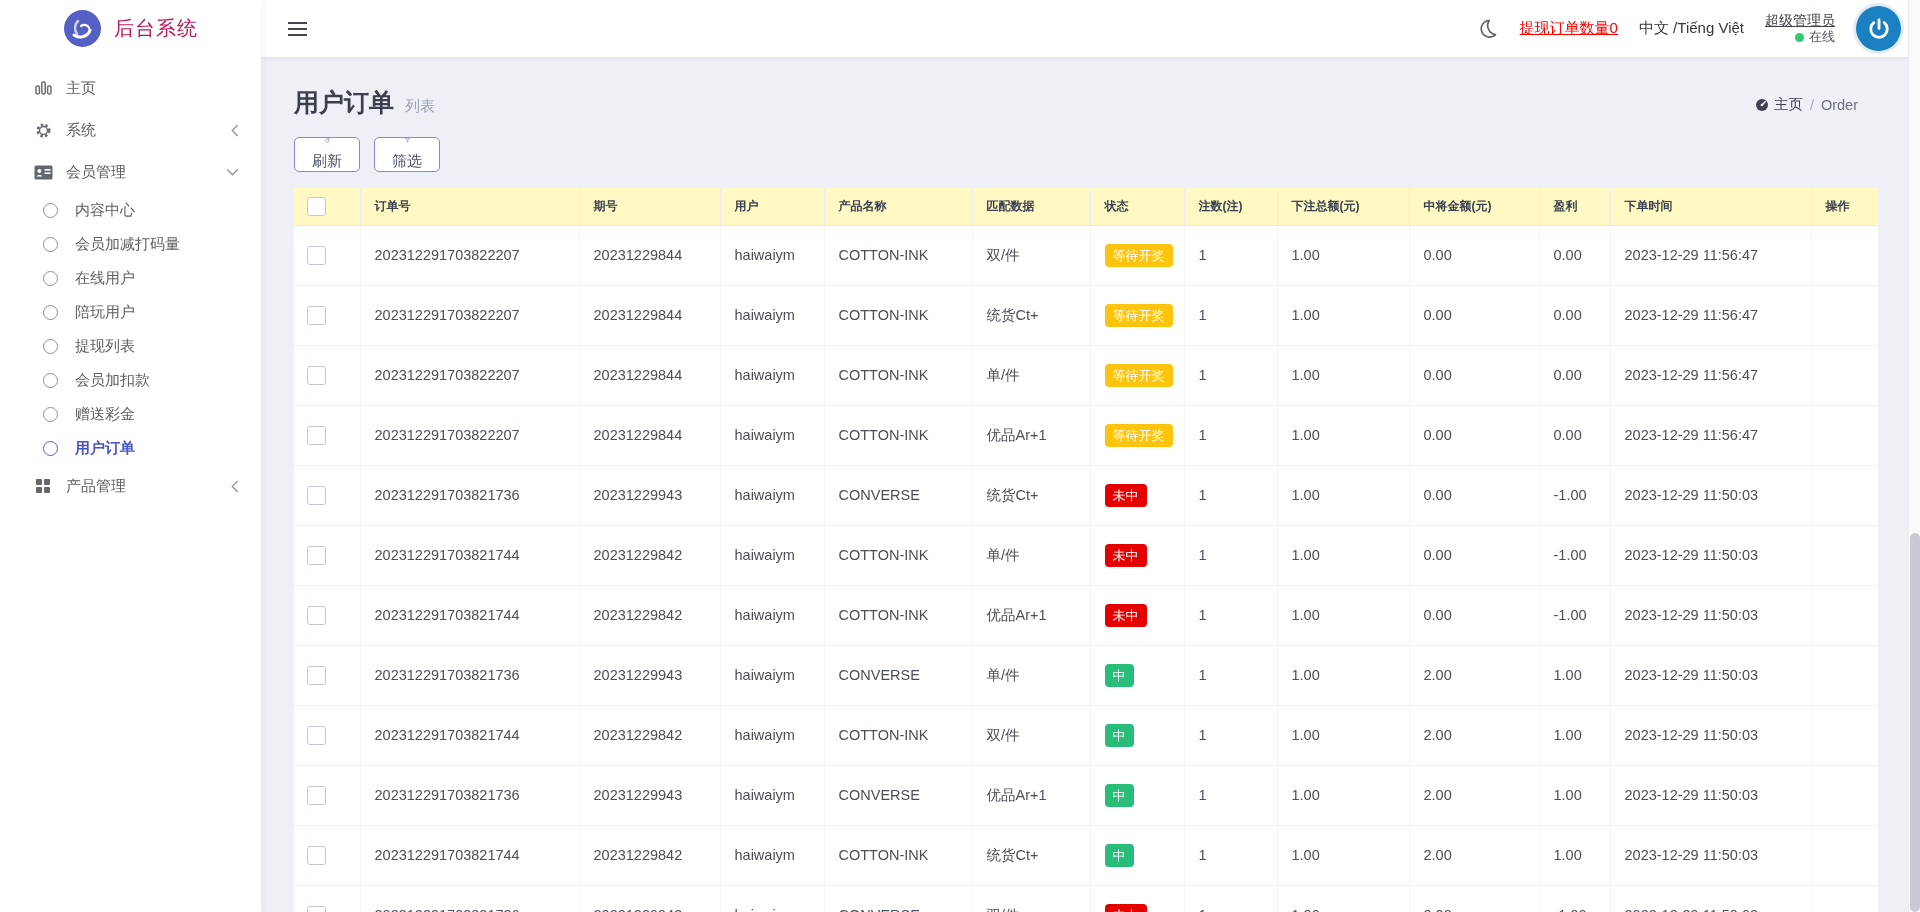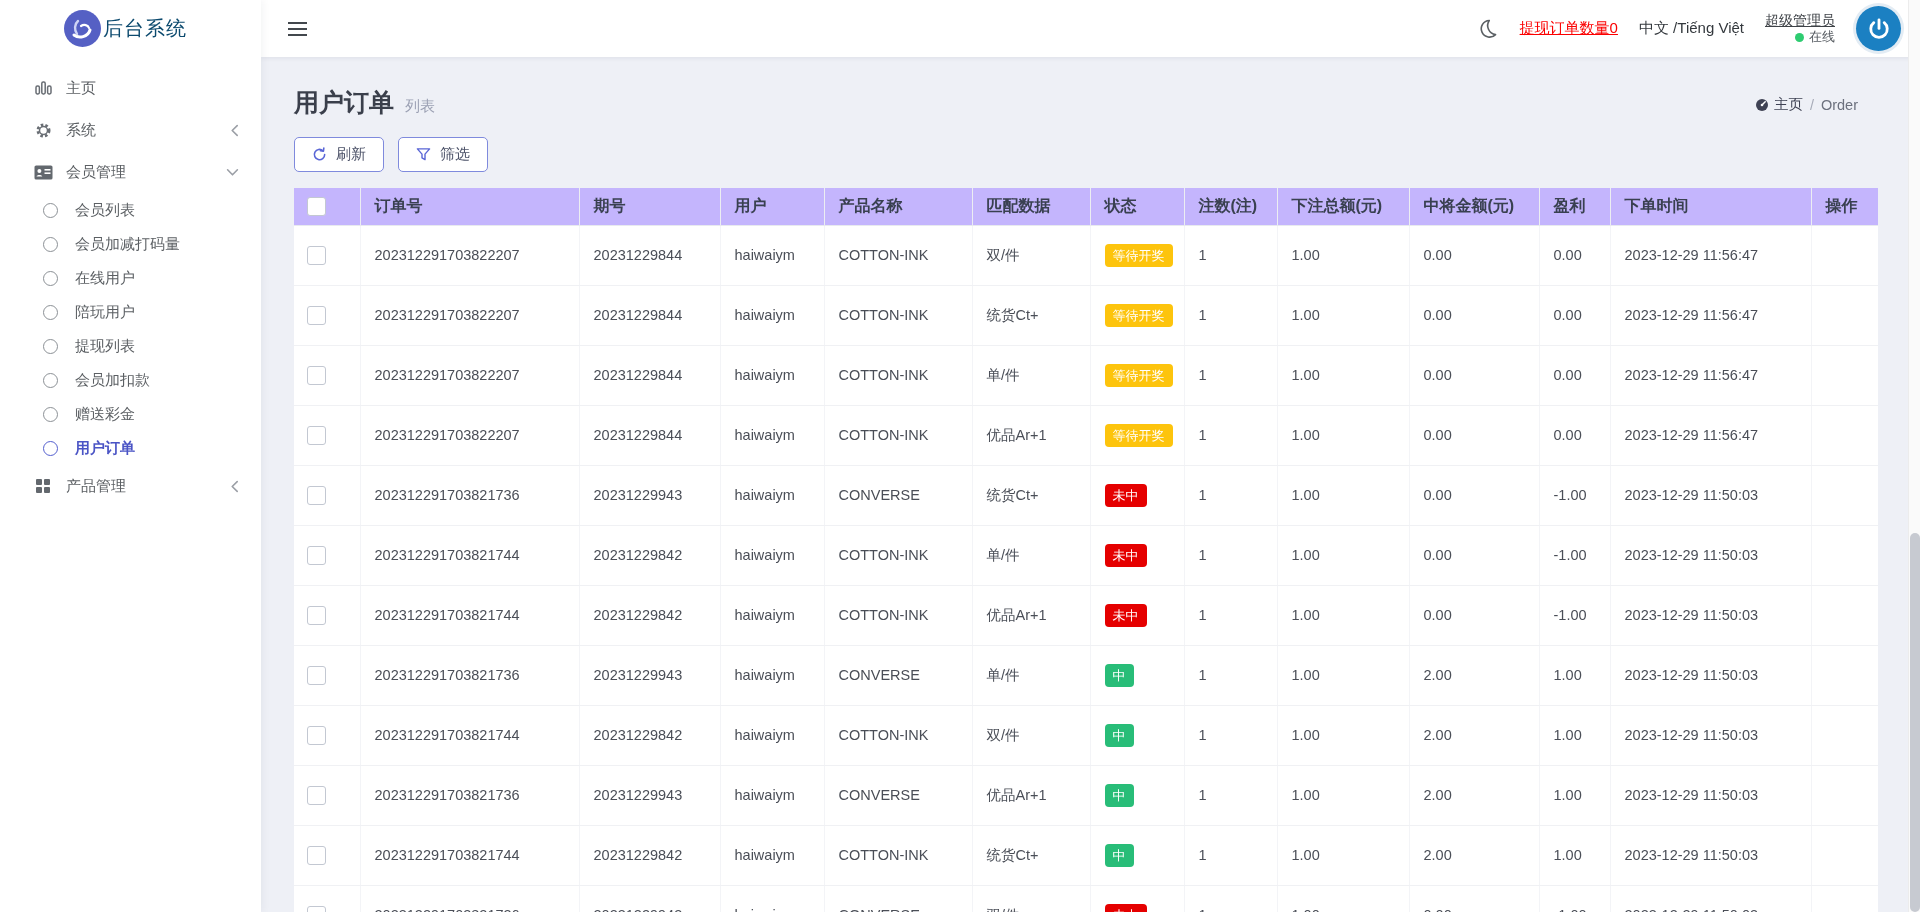--- a/index.html
+++ b/index.html
@@ -8,21 +8,21 @@
     position:relative; overflow:hidden;
     background:#eef0f6;
     font-family:"Liberation Sans","DejaVu Sans",sans-serif;
     color:#4a4e57;
   }
   
   .sidebar { position:absolute; left:0; top:0; width:261px; height:912px;
     background:#fff; box-shadow:2px 0 8px rgba(25,30,60,.05); z-index:6; }
   .logo-row { height:57px; display:flex; align-items:center; padding-left:64px; }
   .logo-mark { width:37px; height:37px; flex:0 0 37px; }
-  .logo-title { margin-left:2px; font-size:20px; letter-spacing:1px; color:#0c4a6e; white-space:nowrap; }
+  .logo-title { margin-left:13px; font-size:20px; letter-spacing:1px; color:#be185d; white-space:nowrap; }
   .side-nav { padding-top:10px; }
   .side-item { height:42px; display:flex; align-items:center;
     padding:0 22px 0 33px; font-size:15px; color:#5b5f63; cursor:pointer; white-space:nowrap; }
   .side-item .mi { width:20px; height:18px; margin-right:13px; display:flex; align-items:center; justify-content:center; }
   .side-item.sub { height:34px; padding-left:43px; }
   .side-item .dot { width:15px; height:15px; border:1.6px solid #8c9196; border-radius:50%;
     margin-right:17px; flex:0 0 15px; }
   .side-item.active { color:#4a54c5; font-weight:bold; }
   .side-item.active .dot { border-color:#5560cf; }
   .side-item .chev { margin-left:auto; display:flex; align-items:center; }
@@ -50,27 +50,27 @@
   .page-title { font-size:25px; font-weight:600; color:#3a3f4b; }
   .page-sub { font-size:15px; color:#9ba0b3; margin-left:11px; }
   .breadcrumb { position:absolute; top:95px; right:62px; display:flex; align-items:center;
     gap:7px; font-size:14.5px; color:#3f4254; }
   .breadcrumb .sep { color:#a7abb8; }
   .breadcrumb .current { color:#6c717e; }
   .crumb-home { display:flex; align-items:center; gap:5px; cursor:pointer; color:#3f4254; }
   
   .toolbar { position:absolute; left:294px; top:137px; display:flex; gap:14px; }
   .btn { height:35px; padding:0 17px; background:#fff; border:1px solid #7f8add; border-radius:5px;
-    display:inline-flex; align-items:center; gap:9px; font-size:15px; color:#4c5268; cursor:pointer; }
+    display:inline-flex; align-items:center; gap:9px; font-size:15px; color:#4c5268; cursor:pointer;flex-direction:column; }
   .btn svg { display:block; }
   
   .card { position:absolute; left:294px; top:188px; width:1584px; height:724px;
     background:#fff; overflow:hidden; }
   table { width:1584px; border-collapse:collapse; table-layout:fixed; }
-  thead th { height:37px; background:#c4b5fd; font-size:16px; font-weight:bold; color:#394050;
+  thead th { height:37px; background:#fef9c3; font-size:12px; font-weight:bold; color:#394050;
     text-align:left; padding-left:14px; border-bottom:1px solid #e8eaef;
     border-right:1px solid #eceef2; white-space:nowrap; overflow:hidden; }
   thead th:last-child { border-right:none; }
   tbody td { height:60px; font-size:14.5px; color:#4a4e57; padding-left:14px;
     border-bottom:1px solid #f0f1f4; border-right:1px solid #f3f4f7;
     white-space:nowrap; overflow:hidden; }
   tbody td:last-child { border-right:none; }
   .col-cb { padding-left:13px !important; }
   .cb { width:19px; height:19px; border:1.6px solid #c3c8d2; border-radius:3px; background:#fff;
     display:inline-block; vertical-align:middle; cursor:pointer; }
@@ -132,21 +132,21 @@
         </span>
         <span class="lbl">会员管理</span>
         <span class="chev">
           <svg width="13" height="9" viewBox="0 0 13 9">
             <path d="M1.6 1.8 L6.5 6.8 L11.4 1.8" fill="none" stroke="#9b9fa6" stroke-width="1.6" stroke-linecap="round" stroke-linejoin="round"></path>
           </svg>
         </span>
       </div>
       <div class="side-item sub">
         <span class="dot"></span>
-        <span class="lbl">会员列表</span>
+        <span class="lbl">内容中心</span>
       </div>
       <div class="side-item sub">
         <span class="dot"></span>
         <span class="lbl">会员加减打码量</span>
       </div>
       <div class="side-item sub">
         <span class="dot"></span>
         <span class="lbl">在线用户</span>
       </div>
       <div class="side-item sub">

